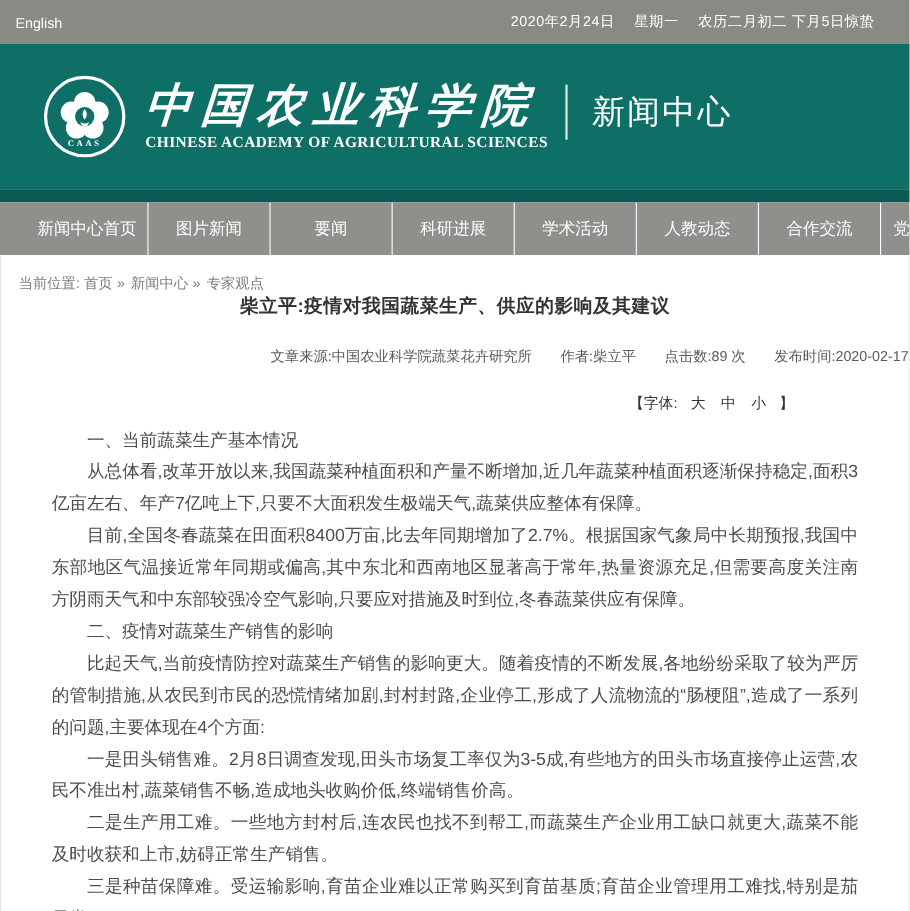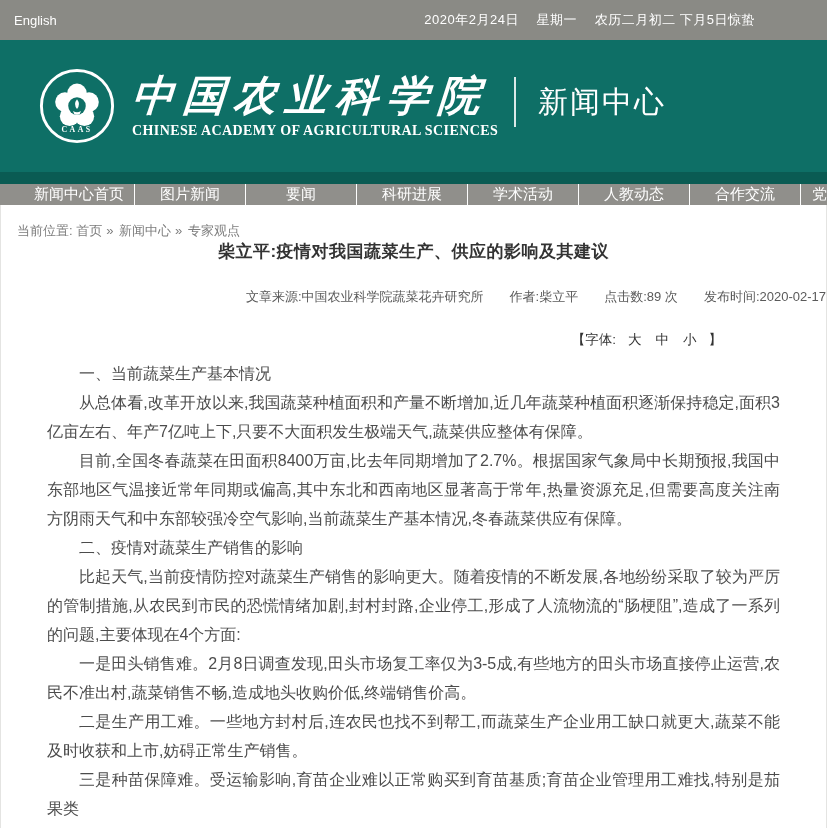--- a/index.html
+++ b/index.html
@@ -12,36 +12,36 @@
     --text-meta:#5A5A5A;
     --text-bread:#7D7D7D;
   }
   *{margin:0;padding:0;box-sizing:border-box;}
   html,body{width:827px;height:828px;overflow:hidden;background:#fff;
     font-family:"Liberation Sans",sans-serif;}
   
   .topbar{height:40px;background:var(--bar-gray);display:flex;align-items:center;
     color:#fff;font-size:13px;padding:0 0 0 14px;}
   .topbar .eng{cursor:pointer;}
-  .topbar .datetext{margin-left:auto;padding-right:72px;letter-spacing:.5px;}
+  .topbar .datetext{margin-left:auto;padding-right:32px;letter-spacing:.5px;}
   
   .masthead{height:132px;background:var(--teal);display:flex;align-items:center;
     padding-left:38px;color:#fff;}
   .logo{width:78px;height:78px;flex:0 0 auto;cursor:pointer;}
   .orgblock{margin-left:16px;}
   .org-cn{font-size:42px;font-weight:700;font-style:italic;letter-spacing:9px;
     transform:skewX(-4deg);white-space:nowrap;line-height:1.1;}
   .org-en{font-family:"Liberation Serif",serif;font-weight:700;font-size:14px;
     letter-spacing:.4px;margin-top:3px;white-space:nowrap;}
   .mast-divider{width:2px;height:50px;background:rgba(255,255,255,.85);
     margin:0 22px 8px 16px;}
   .section-title{font-size:30px;font-weight:500;letter-spacing:2px;margin-bottom:8px;white-space:nowrap;}
   
   .strip{height:12px;background:var(--teal-dark);}
-  .nav{height:21px;background:var(--nav-gray);display:flex;align-items:stretch;
+  .nav{height:48px;background:var(--nav-gray);display:flex;align-items:stretch;
     padding-left:24px;overflow:hidden;}
   .nav a{flex:0 0 111px;display:flex;align-items:center;justify-content:center;
     color:#fff;font-size:15px;text-decoration:none;border-right:1px solid #fdfdfd;
     white-space:nowrap;}
   .nav a.clipped{justify-content:flex-start;padding-left:11px;border-right:none;}
   
   .content{height:626px;border-left:1px solid var(--border-light);
     border-right:1px solid var(--border-light);overflow:hidden;background:#fff;}
   .breadcrumb{padding:17px 0 0 16px;font-size:13px;color:var(--text-bread);}
   .breadcrumb a{color:var(--text-bread);text-decoration:none;cursor:pointer;}
@@ -120,21 +120,21 @@
     <span>发布时间:2020-02-17</span>
   </div>
 
   <div class="font-sel">
     <span>【字体:</span><span class="sz">大</span><span class="sz">中</span><span class="sz">小</span><span>】</span>
   </div>
 
   <div class="art-body">
     <p>一、当前蔬菜生产基本情况</p>
     <p>从总体看,改革开放以来,我国蔬菜种植面积和产量不断增加,近几年蔬菜种植面积逐渐保持稳定,面积3亿亩左右、年产7亿吨上下,只要不大面积发生极端天气,蔬菜供应整体有保障。</p>
-    <p>目前,全国冬春蔬菜在田面积8400万亩,比去年同期增加了2.7%。根据国家气象局中长期预报,我国中东部地区气温接近常年同期或偏高,其中东北和西南地区显著高于常年,热量资源充足,但需要高度关注南方阴雨天气和中东部较强冷空气影响,当前蔬菜生产基本情况,冬春蔬菜供应有保障。</p>
+    <p>目前,全国冬春蔬菜在田面积8400万亩,比去年同期增加了2.7%。根据国家气象局中长期预报,我国中东部地区气温接近常年同期或偏高,其中东北和西南地区显著高于常年,热量资源充足,但需要高度关注南方阴雨天气和中东部较强冷空气影响,只要应对措施及时到位,冬春蔬菜供应有保障。</p>
     <p>二、疫情对蔬菜生产销售的影响</p>
     <p>比起天气,当前疫情防控对蔬菜生产销售的影响更大。随着疫情的不断发展,各地纷纷采取了较为严厉的管制措施,从农民到市民的恐慌情绪加剧,封村封路,企业停工,形成了人流物流的“肠梗阻”,造成了一系列的问题,主要体现在4个方面:</p>
     <p>一是田头销售难。2月8日调查发现,田头市场复工率仅为3-5成,有些地方的田头市场直接停止运营,农民不准出村,蔬菜销售不畅,造成地头收购价低,终端销售价高。</p>
     <p>二是生产用工难。一些地方封村后,连农民也找不到帮工,而蔬菜生产企业用工缺口就更大,蔬菜不能及时收获和上市,妨碍正常生产销售。</p>
     <p>三是种苗保障难。受运输影响,育苗企业难以正常购买到育苗基质;育苗企业管理用工难找,特别是茄果类</p>
   </div>
 
 </div>
 
 </body></html>

